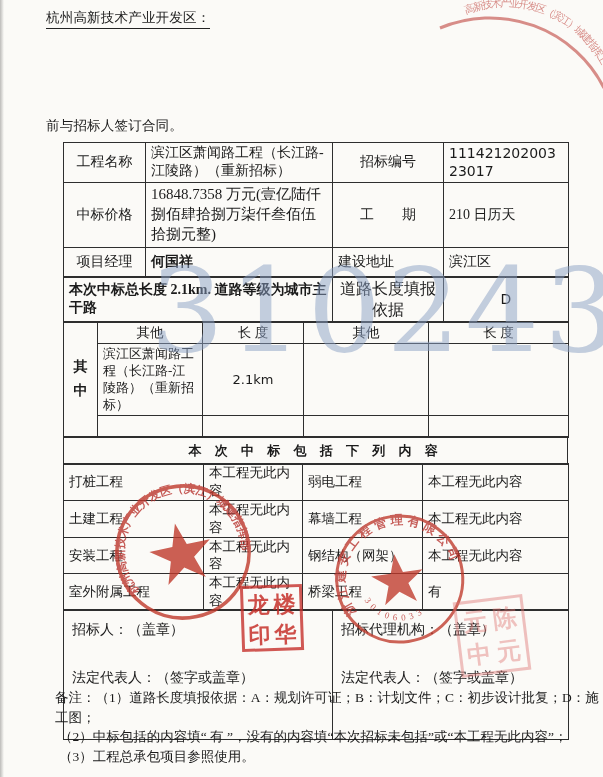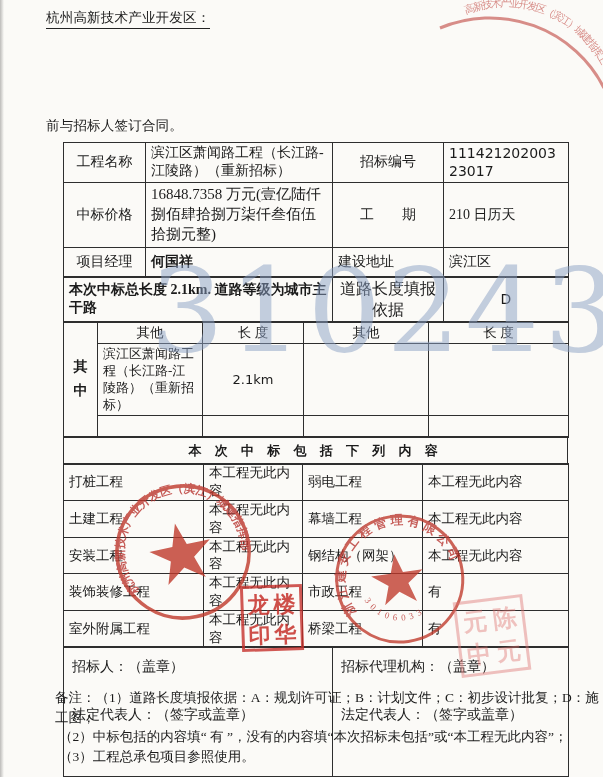--- a/index.html
+++ b/index.html
@@ -160,26 +160,20 @@
         <td>幕墙工程</td>
         <td>本工程无此内容</td>
       </tr>
       <tr>
         <td>安装工程</td>
         <td>本工程无此内容</td>
         <td>钢结构（网架）</td>
         <td>本工程无此内容</td>
       </tr>
       <tr>
-        <td>装饰装修工程</td>
-        <td>本工程无此内容</td>
-        <td>市政工程</td>
-        <td>有</td>
-      </tr>
-      <tr>
         <td>室外附属工程</td>
         <td>本工程无此内容</td>
         <td>桥梁工程</td>
         <td>有</td>
       </tr>
     </tbody>
       </table>
 
     <table class="tbl">
       <colgroup>

